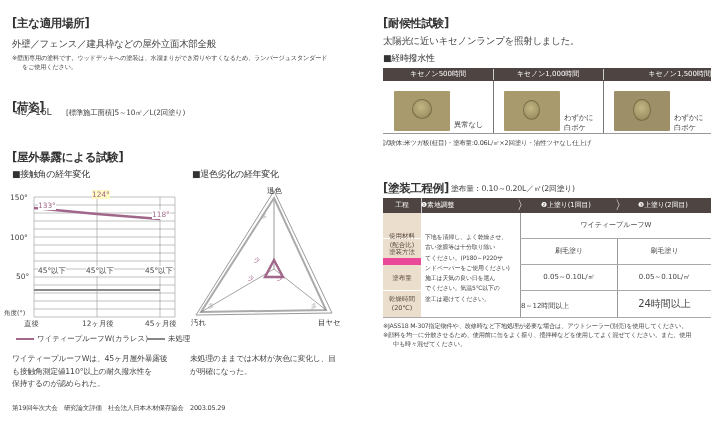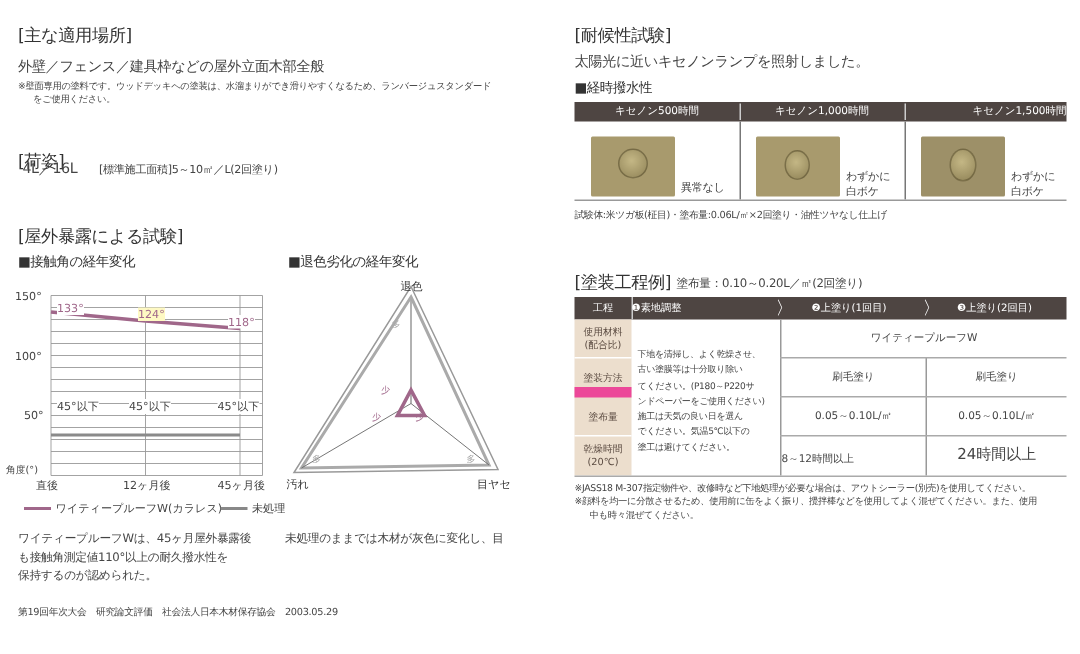--- a/index.html
+++ b/index.html
@@ -1,18 +1,18 @@
 <!DOCTYPE html>
 <html><head>
 <meta charset="utf-8">
 <style>
 *{box-sizing:border-box;margin:0;padding:0}
 body{width:720px;height:436px;background:#fff;font-family:"DejaVu Sans",sans-serif;color:#333;position:relative;overflow:hidden}
 .abs{position:absolute}
-.h1{font-size:11.5px;font-weight:normal;color:#333;letter-spacing:-0.3px}
+.h1{font-size:11.5px;font-weight:bold;color:#333;letter-spacing:-0.3px}
 .t10{font-size:9.5px;color:#444;letter-spacing:-0.3px}
 .t7{font-size:6.2px;color:#444;letter-spacing:-0.2px;line-height:9px}
 .t8{font-size:7.4px;color:#444;letter-spacing:-0.2px}
 .sub{font-size:9px;font-weight:normal;color:#333;letter-spacing:-0.3px}
 .chart-lbl{font-size:7.4px;color:#444}
 .dark{background:#4e4542;color:#fff}
 .swatch{position:absolute;background:#a89a6d;border-radius:1px}
 .drop{position:absolute;border-radius:50%;border:1px solid rgba(80,70,40,0.5);background:radial-gradient(circle at 45% 40%,#c4b785,#8f8256)}
 </style>
 </head>
@@ -58,21 +58,21 @@
     <line x1="34" y1="102" x2="160" y2="102" stroke="#8a8a8a" stroke-width="2"></line>
     <line x1="34" y1="20" x2="97" y2="26" stroke="#a0678a" stroke-width="2.4"></line>
     <line x1="97" y1="26" x2="160" y2="31" stroke="#a0678a" stroke-width="2.4"></line>
   </svg>
 </div>
 <div class="abs chart-lbl" style="left:10px;top:193px">150°</div>
 <div class="abs chart-lbl" style="left:10px;top:233px">100°</div>
 <div class="abs chart-lbl" style="left:16px;top:272px">50°</div>
 <div class="abs" style="left:4px;top:309px;font-size:6.5px;color:#444">角度(°)</div>
 <div class="abs chart-lbl" style="left:38px;top:201px;color:#a0678a;background:#fff">133°</div>
-<div class="abs chart-lbl" style="left:92px;top:205px;color:#a0678a;background:#fef9c3">124°</div>
+<div class="abs chart-lbl" style="left:92px;top:190px;color:#a0678a;background:#fef9c3">124°</div>
 <div class="abs chart-lbl" style="left:152px;top:210px;color:#a0678a;background:#fff">118°</div>
 <div class="abs chart-lbl" style="left:38px;top:266px;background:#fff">45°以下</div>
 <div class="abs chart-lbl" style="left:86px;top:266px;background:#fff">45°以下</div>
 <div class="abs chart-lbl" style="left:145px;top:266px;background:#fff">45°以下</div>
 <div class="abs chart-lbl" style="left:24px;top:319px">直後</div>
 <div class="abs chart-lbl" style="left:82px;top:319px">12ヶ月後</div>
 <div class="abs chart-lbl" style="left:145px;top:319px">45ヶ月後</div>
 <div class="abs" style="left:16px;top:338px;width:18px;height:2px;background:#a0678a"></div>
 <div class="abs chart-lbl" style="left:37px;top:334px">ワイティープルーフW(カラレス)</div>
 <div class="abs" style="left:147px;top:338px;width:18px;height:2px;background:#888"></div>
@@ -98,20 +98,21 @@
 <div class="abs" style="left:208px;top:302px;font-size:6px;color:#aaa">多</div>
 <div class="abs" style="left:311px;top:302px;font-size:6px;color:#aaa">多</div>
 
 <div class="abs t8" style="left:12px;top:353px;line-height:12.5px;font-size:7.8px">
   <div>ワイティープルーフWは、45ヶ月屋外暴露後</div>
   <div>も接触角測定値110°以上の耐久撥水性を</div>
   <div>保持するのが認められた。</div>
 </div>
 <div class="abs t8" style="left:190px;top:353px;line-height:12.5px;font-size:7.8px">
   <div>未処理のままでは木材が灰色に変化し、目</div>
+  <div>が明確になった。</div>
 </div>
 <div class="abs t7" style="left:12px;top:404px;font-size:6.5px">第19回年次大会　研究論文評価　社会法人日本木材保存協会　2003.05.29</div>
 
 <div class="abs h1" style="left:383px;top:16px">[耐候性試験]</div>
 <div class="abs t10" style="left:383px;top:35px">太陽光に近いキセノンランプを照射しました。</div>
 <div class="abs sub" style="left:383px;top:52px">■経時撥水性</div>
 
 <div class="abs dark" style="left:383px;top:68px;width:328px;height:13px">
   <div class="abs" style="left:0;width:110px;text-align:center;font-size:7px;line-height:13px">キセノン500時間</div>
   <div class="abs" style="left:110px;top:1px;width:1px;height:11px;background:#ccc"></div>
@@ -151,21 +152,21 @@
   <div class="abs" style="left:0;width:38px;text-align:center;font-size:6.8px;line-height:15px">工程</div>
   <div class="abs" style="left:38px;top:0;width:1px;height:15px;background:#ccc"></div>
   <div class="abs" style="left:38px;width:96px;text-align:left;font-size:6.8px;line-height:15px">❶素地調整</div>
   <div class="abs" style="left:134px;top:1px;color:#fff;font-size:12px;line-height:13px">〉</div>
   <div class="abs" style="left:134px;width:98px;text-align:center;font-size:6.8px;line-height:15px">❷上塗り(1回目)</div>
   <div class="abs" style="left:232px;top:1px;color:#fff;font-size:12px;line-height:13px">〉</div>
   <div class="abs" style="left:232px;width:96px;text-align:center;font-size:6.8px;line-height:15px">❸上塗り(2回目)</div>
 </div>
 
 <div class="abs" style="left:383px;top:213px;width:38px;height:104px;background:#ecdecd"></div>
-<div class="abs" style="left:383px;top:213px;width:38px;height:26px;text-align:center;font-size:6.5px;line-height:9px;padding-top:4px;color:#5a4a40;border-bottom:1px solid #fff">
+<div class="abs" style="left:383px;top:213px;width:38px;height:26px;text-align:center;font-size:6.5px;line-height:9px;padding-top:19px;color:#5a4a40;border-bottom:1px solid #fff">
     <div>使用材料</div>
     <div>(配合比)</div>
   </div>
 <div class="abs" style="left:383px;top:239px;width:38px;height:26px;text-align:center;font-size:6.5px;line-height:26px;color:#5a4a40;border-bottom:7px solid #ec4899">塗装方法</div>
 <div class="abs" style="left:383px;top:265px;width:38px;height:26px;text-align:center;font-size:6.5px;line-height:26px;color:#5a4a40;border-bottom:1px solid #fff">塗布量</div>
 <div class="abs" style="left:383px;top:291px;width:38px;height:26px;text-align:center;font-size:6.5px;line-height:9px;padding-top:4px;color:#5a4a40">
     <div>乾燥時間</div>
     <div>(20℃)</div>
   </div>
 

